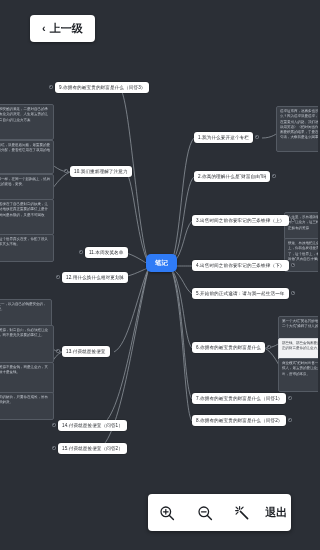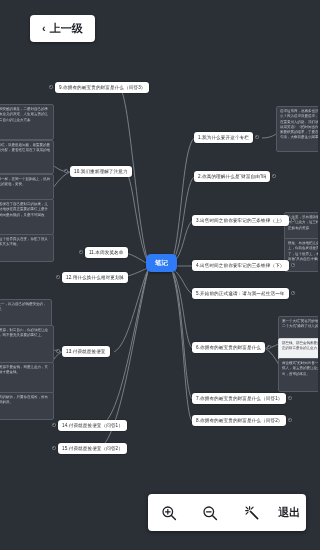--- a/index.html
+++ b/index.html
@@ -59,21 +59,21 @@
     border-radius:4px;
     padding:6px 12px;
     font-size:11px;font-weight:bold;
     display:flex;align-items:center;gap:4px;
     box-shadow:0 1px 3px rgba(0,0,0,.4);
   }
   #backBtn .chev{font-size:11px;font-weight:bold;line-height:1;}
 
   
   #toolbar{
-    position:absolute;left:148px;top:494px;width:158px;height:37px;
+    position:absolute;left:148px;top:494px;width:143px;height:37px;
     background:#fff;border-radius:4px;
     display:flex;align-items:center;justify-content:space-around;
     box-shadow:0 1px 4px rgba(0,0,0,.45);
   }
   #toolbar .tbtn{
     display:flex;align-items:center;justify-content:center;
     width:30px;height:30px;color:#1c1f24;
   }
   #toolbar .exit{
     width:auto;font-size:11px;font-weight:bold;color:#1c1f24;

